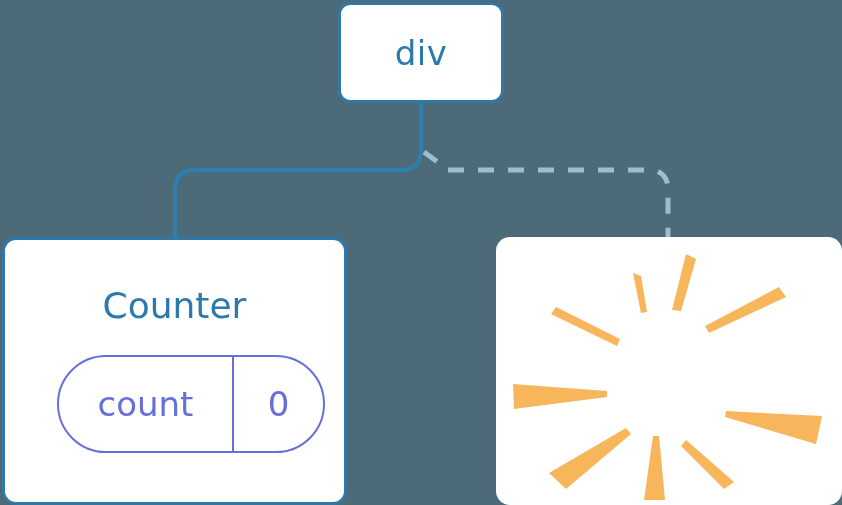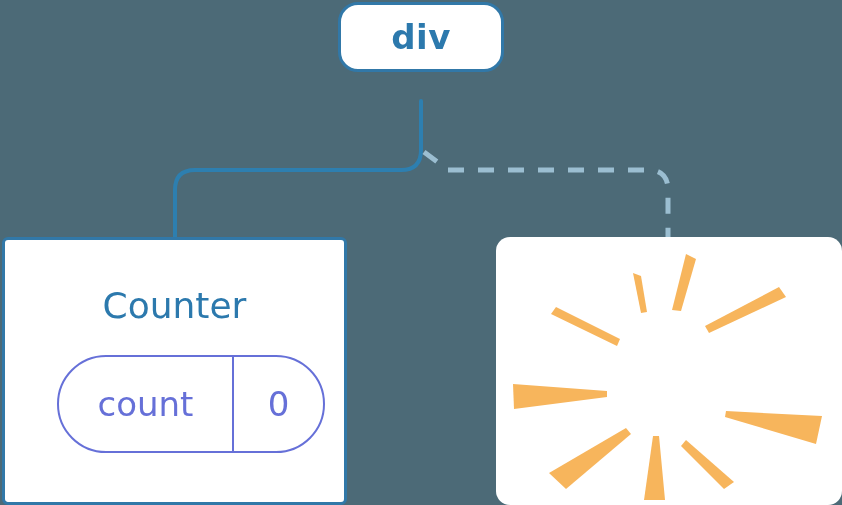--- a/index.html
+++ b/index.html
@@ -32,44 +32,43 @@
     position: absolute;
     background: #ffffff;
     box-sizing: border-box;
   }
 
   
   #node-div {
     left: 338px;
     top: 2px;
     width: 166px;
-    height: 70px;
+    height: 101px;
     border: 3px solid #3178a8;
-    border-radius: 20px;
+    border-radius: 12px;
     display: flex;
     align-items: center;
     justify-content: center;
     z-index: 3;
-    font-weight: bold;
   }
   #node-div .node-title {
     font-size: 34px;
     color: #2c79ad;
     letter-spacing: 0.5px;
     line-height: 1;
   }
 
   
   #node-counter {
     left: 2px;
     top: 237px;
     width: 345px;
     height: 268px;
     border: 3px solid #3178a8;
-    border-radius: 6px;
+    border-radius: 14px;
     z-index: 3;
   }
   #node-counter .node-title {
     position: absolute;
     left: 0;
     right: 0;
     top: 48px;
     text-align: center;
     font-size: 36px;
     color: #2c79ad;

